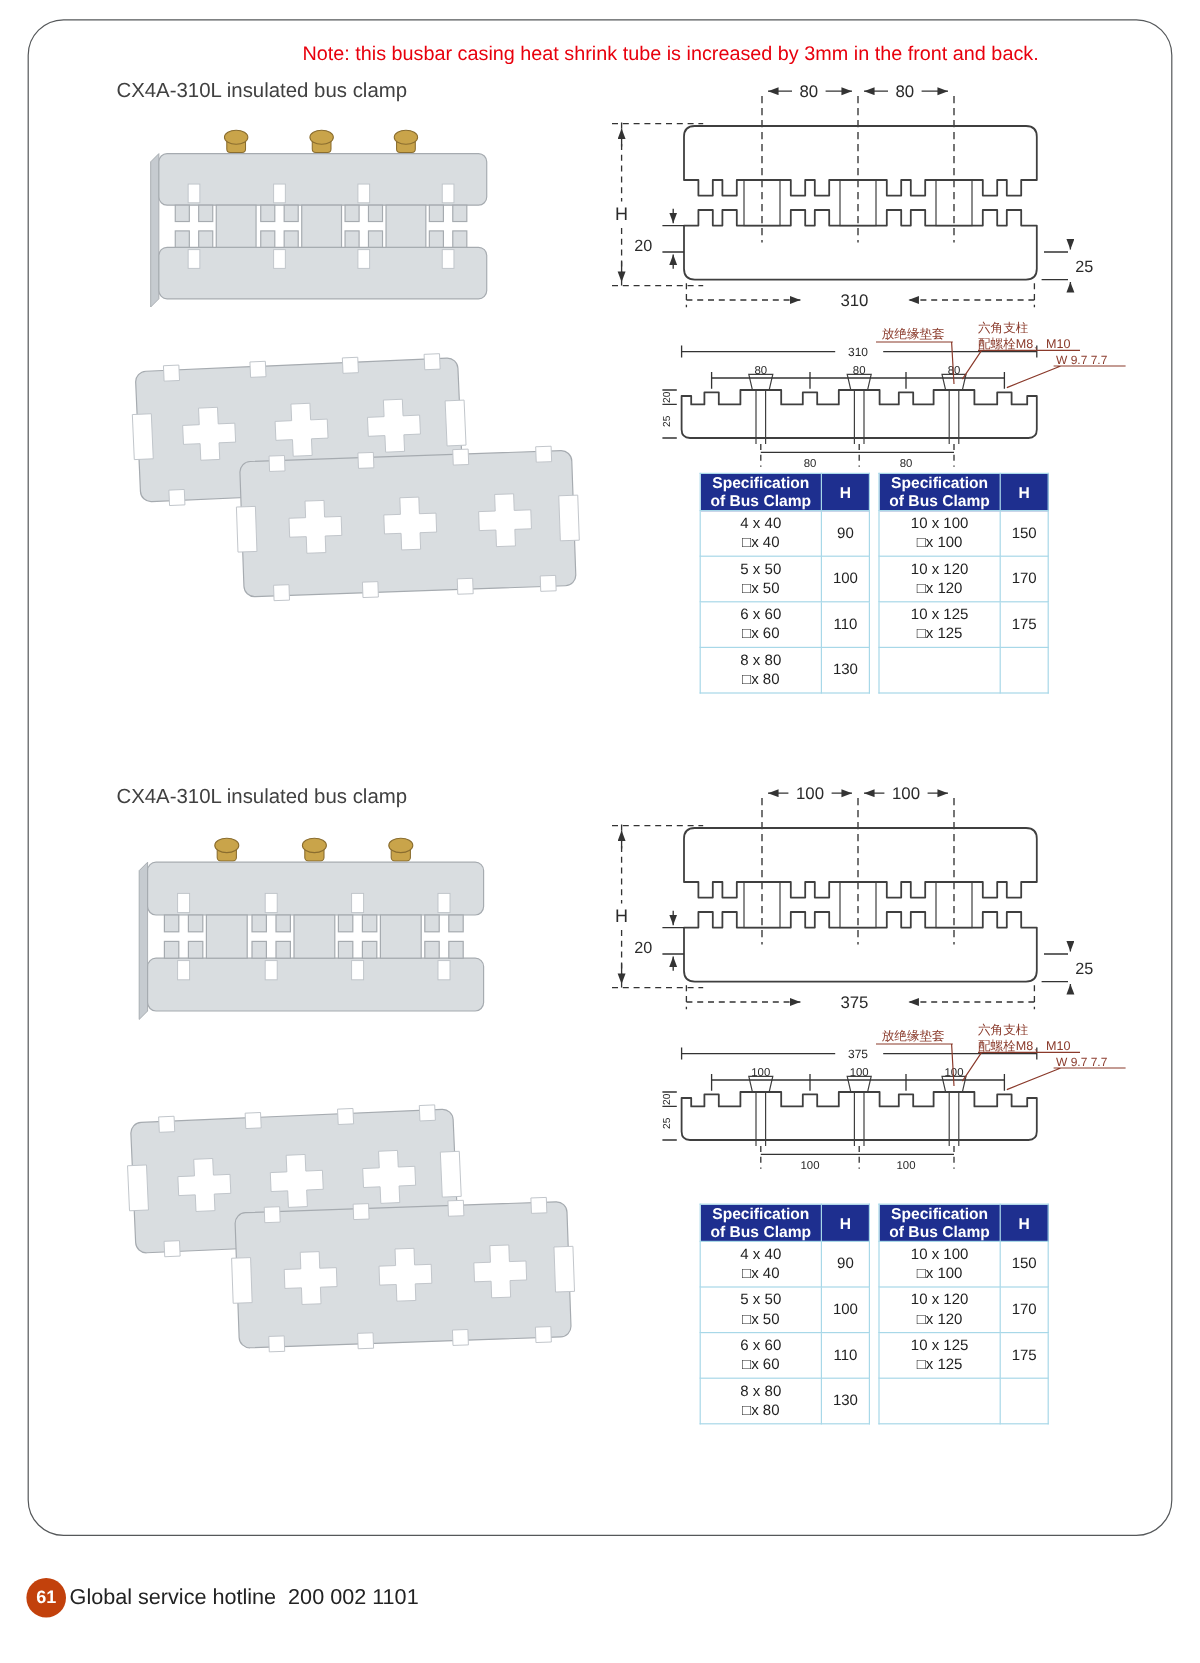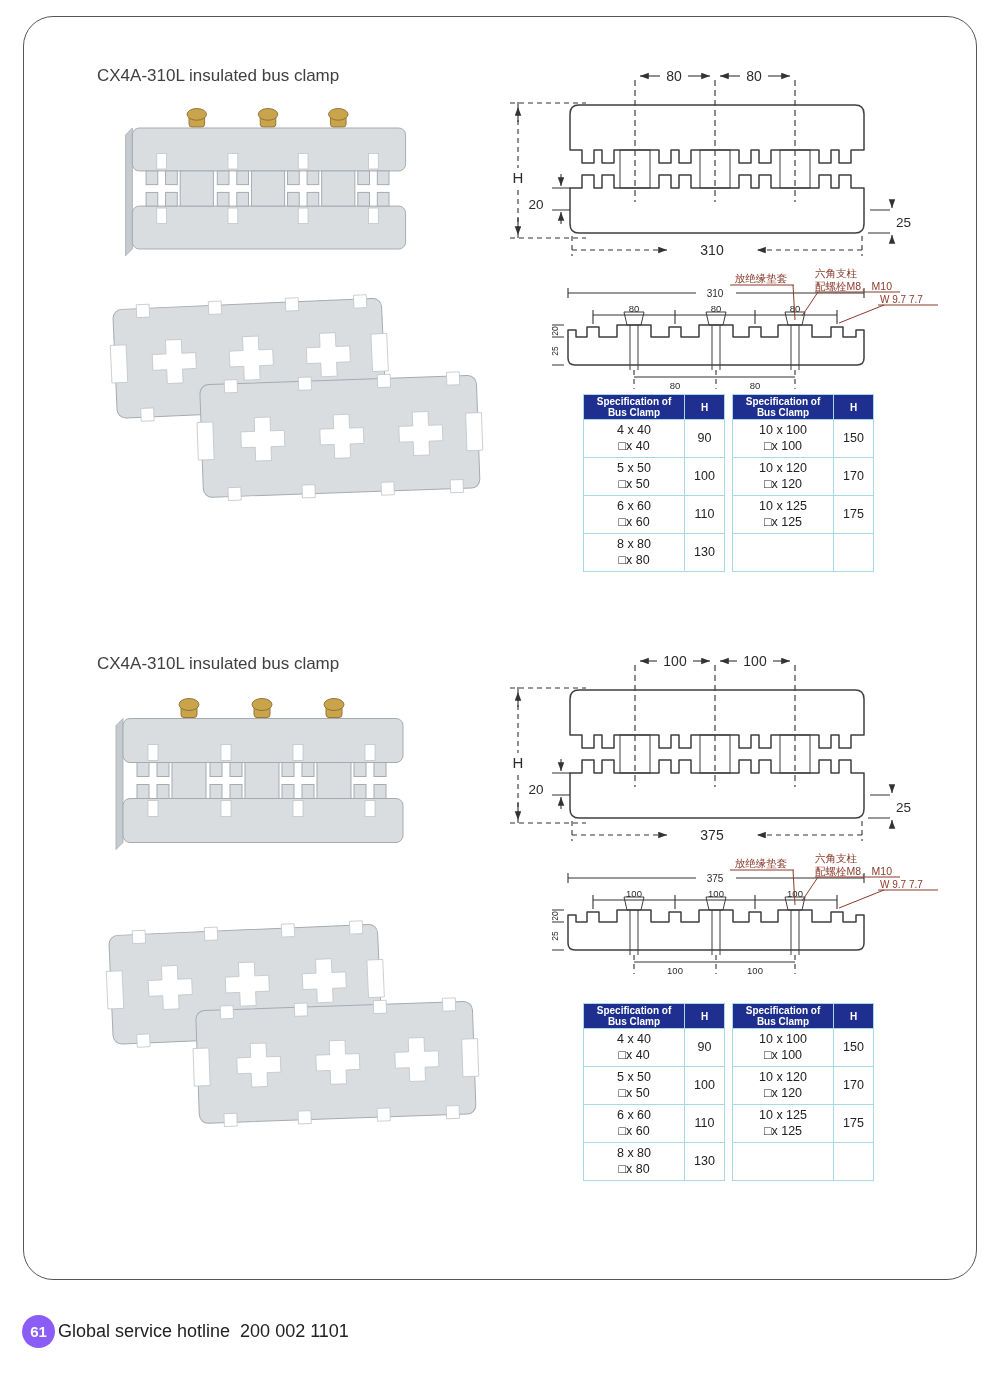--- a/index.html
+++ b/index.html
@@ -18,35 +18,36 @@
   .dimd{stroke:#333;stroke-width:1.1;fill:none;stroke-dasharray:5 4;}
   .dtxt{fill:#2b2b2b;}
   .ann{fill:#8a3a2b;}
   .annln{stroke:#8a3a2b;stroke-width:1;fill:none;}
   .ph{fill:#d9dde0;stroke:#a6abb0;stroke-width:1;}
   .phd{fill:#c6cbd0;stroke:#a6abb0;stroke-width:0.8;}
   .phw{fill:#ffffff;stroke:#bfc4c9;stroke-width:0.8;}
   .gold{fill:#c9a44a;stroke:#8a6d2f;stroke-width:0.9;}
   .tables{position:absolute;display:flex;gap:7px;}
   table.spec{border-collapse:collapse;background:#fff;}
-  table.spec th{background:#1e2f8f;color:#fff;font-size:10px;font-weight:bold;
+  table.spec th{background:#1e2f8f;color:#fff;font-size:13px;font-weight:bold;
      border:1px solid #a8d8e8;height:24px;padding:0 2px;}
   table.spec td{border:1px solid #a8d8e8;text-align:center;font-size:12.5px;color:#222;
      height:37px;line-height:1.25;padding:0 2px;}
   .col-spec{width:96px;}
   .col-h{width:35px;}
   .footer-circle{position:absolute;left:22px;top:1315px;width:33px;height:33px;border-radius:50%;
-     background:#8b5cf6;color:#fff;font-size:15px;font-weight:bold;text-align:center;line-height:33px;}
+     background:#c2410c;color:#fff;font-size:15px;font-weight:bold;text-align:center;line-height:33px;}
   .footer-text{position:absolute;left:58px;top:1321px;font-size:18px;color:#222;white-space:pre;}
 </style>
 </head>
 <body>
 
 <div class="page">
   <div class="frame"></div>
+  <div class="note">Note: this busbar casing heat shrink tube is increased by 3mm in the front and back.</div>
 
   <div class="sec-title" style="left:97px;top:66px;">CX4A-310L insulated bus clamp</div>
 
   <svg class="abs" style="left:108px;top:96px;" width="322" height="186" viewBox="0 0 330 185">
     <path class="phd" d="M25,30 L18,37 V161 L25,154 Z"></path>
     <g>
       <rect class="gold" x="83" y="16" width="16" height="13" rx="3"></rect>
         <ellipse class="gold" cx="91" cy="16" rx="10" ry="6"></ellipse>
       <rect class="gold" x="156" y="16" width="16" height="13" rx="3"></rect>
         <ellipse class="gold" cx="164" cy="16" rx="10" ry="6"></ellipse>

